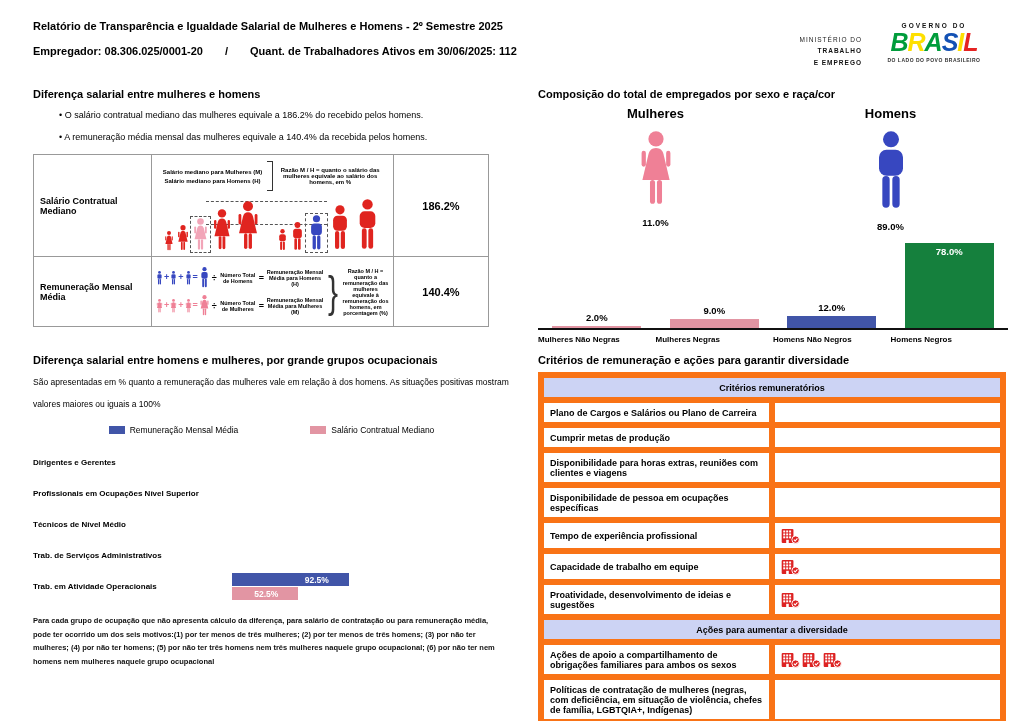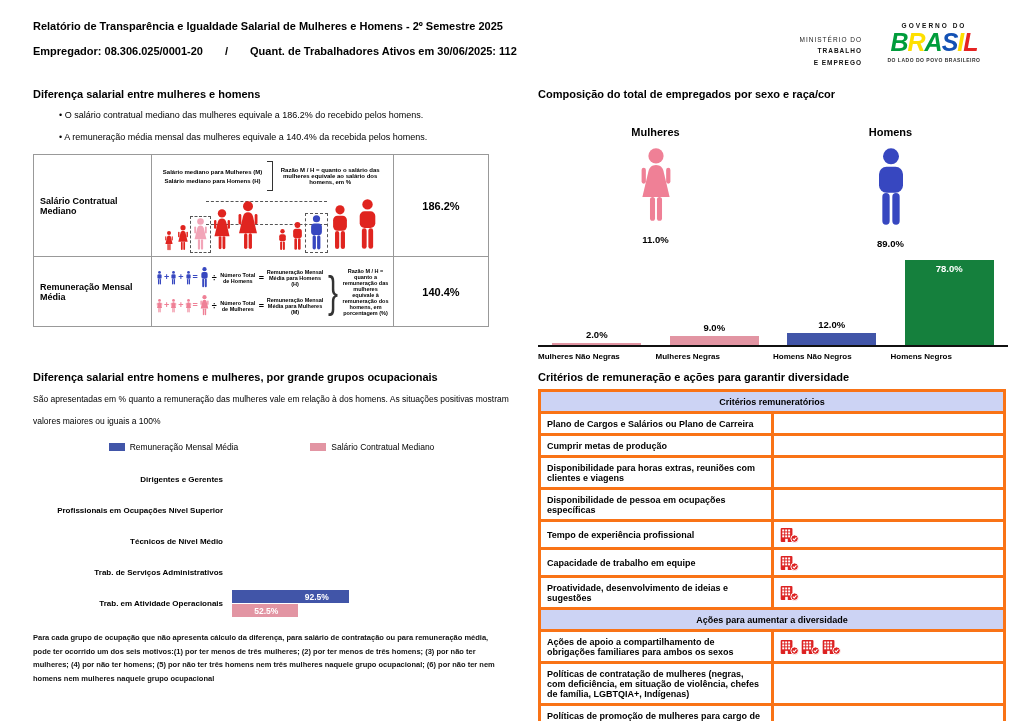--- a/index.html
+++ b/index.html
@@ -49,46 +49,46 @@
   .figs .op{font-size:9px;font-weight:bold;line-height:1;}
   .op.dark{color:#000;font-size:9px;font-weight:bold;}
   .ftext{font-size:5.5px;font-weight:bold;text-align:center;width:38px;}
   .ftext.wide{width:58px;}
   .d2brace{font-size:30px;font-weight:300;transform:scaleY(1.5);color:#333;margin:0 1px;}
   .d2note{font-size:5.5px;font-weight:bold;width:64px;text-align:center;}
 
   
   .comp-people{display:flex;margin-top:4px;}
   .person-col{flex:1;display:flex;flex-direction:column;align-items:center;}
-  .person-label{font-size:11px;font-weight:bold;margin-bottom:10px;margin-top:20px;}
+  .person-label{font-size:13px;font-weight:bold;margin-bottom:10px;}
   .person-value{font-size:9.5px;font-weight:bold;margin-top:10px;}
   .comp-chart{display:flex;align-items:flex-end;height:80px;border-bottom:2.5px solid #111;margin-top:16px;}
   .comp-col{flex:1;display:flex;flex-direction:column;align-items:center;justify-content:flex-end;}
   .comp-vlabel{font-size:9.5px;font-weight:bold;margin-bottom:3px;}
   .comp-bar{width:76%;position:relative;}
   .comp-bar .inside{position:absolute;top:3px;left:0;right:0;text-align:center;color:#fff;font-size:9.5px;font-weight:bold;}
   .comp-cats{display:flex;margin-top:5px;}
   .comp-cat{flex:1;font-size:8px;font-weight:bold;}
 
   
   .occ-desc{font-size:8.5px;line-height:2.55;margin:2px 0 4px 0;width:480px;}
   .occ-legend{display:flex;justify-content:center;gap:72px;margin:10px 0 12px 0;font-size:8.5px;}
   .leg-item{display:flex;align-items:center;gap:5px;}
   .leg-swatch{width:16px;height:8px;display:inline-block;}
   .occ-chart{margin-top:2px;}
   .occ-row{display:flex;align-items:center;min-height:31px;}
-  .occ-label{width:190px;text-align:right;font-size:8px;font-weight:bold;padding-right:9px;flex:none;}
+  .occ-label{width:190px;font-size:8px;font-weight:bold;padding-right:9px;flex:none;}
   .occ-plot{flex:1;display:flex;flex-direction:column;justify-content:center;}
   .occ-bar{height:13px;position:relative;margin:0.5px 0;}
   .occ-bar span{position:absolute;right:20px;top:50%;transform:translateY(-50%);color:#fff;font-size:8.5px;font-weight:bold;}
   .occ-footnote{font-size:7.5px;line-height:1.8;margin-top:12px;width:474px;color:#111;font-weight:bold;}
 
   
   table.crit{border-collapse:collapse;width:468px;table-layout:fixed;margin-top:2px;}
-  table.crit td{border:3px solid #f97316;font-size:9px;padding:4.5px 6px;vertical-align:middle;}
+  table.crit td{border:6px solid #f97316;font-size:9px;padding:4.5px 6px;vertical-align:middle;}
   td.sec{background:#ccd3f4;text-align:center;font-weight:bold;font-size:9.5px;padding:5px;}
   td.lab{font-weight:bold;width:322px;}
   td.ico{}
 
   
   .footer{text-align:center;font-weight:bold;font-size:15px;margin-top:10px;}
 </style>
 </head>
 <body>
 

